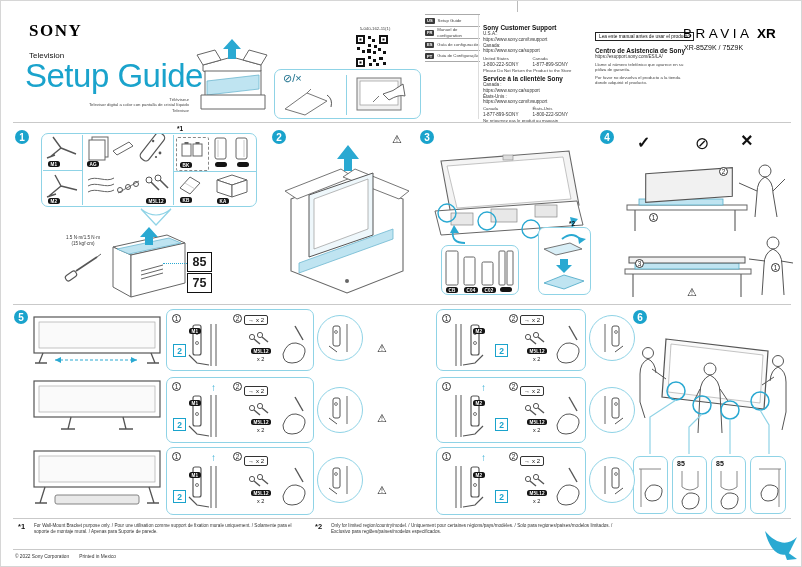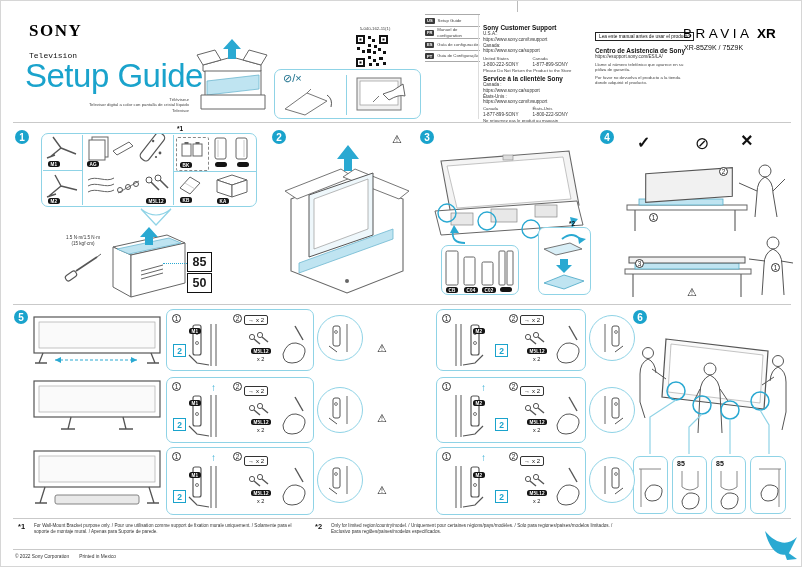--- a/index.html
+++ b/index.html
@@ -40,21 +40,21 @@
   .lang-tag{background:#3a3a3a;color:#fff;font-size:4px;font-weight:bold;padding:0.5px 2px;border-radius:1px;}
   svg{display:block;}
   .tealln{position:absolute;background:var(--teal-border);}
 </style>
 </head>
 <body>
 
 <div class="page">
 
   <div class="abs sony" style="left:28px;top:20px;">SONY</div>
-  <div class="abs" style="left:28px;top:50px;font-size:8px;color:#111;font-family:Liberation Mono, monospace;">Television</div>
+  <div class="abs" style="left:28px;top:50px;font-size:8px;color:#111;">Television</div>
   <div class="abs title" style="left:24px;top:56px;">Setup Guide</div>
   <div class="abs" style="left:30px;top:96px;width:158px;text-align:right;">
     <div class="t2">Téléviseur</div>
     <div class="t2">Televisor digital a color con pantalla de cristal líquido</div>
     <div class="t2">Televisor</div>
   </div>
 
   <svg class="abs" style="left:194px;top:36px;" width="74" height="76" viewBox="0 0 74 76">
     <polygon points="8,28 37,20 66,28 66,34 37,42 8,34" fill="#fff" stroke="#666" stroke-width="1"></polygon>
     <polygon points="8,28 2,18 20,13 26,23" fill="#fff" stroke="#666" stroke-width="1"></polygon>
@@ -294,21 +294,21 @@
     <line x1="36" y1="44" x2="58" y2="38" stroke="#666" stroke-width="1"></line>
     <line x1="36" y1="48" x2="58" y2="42" stroke="#666" stroke-width="1"></line>
     <line x1="36" y1="52" x2="58" y2="46" stroke="#666" stroke-width="1"></line>
     <polygon points="40,0 48,0 48,8 53,8 44,18 35,8 40,8" fill="#2aa9d2" transform="rotate(180 44 9)"></polygon>
   </svg>
   <div class="abs" style="left:162px;top:262px;width:24px;border-top:1.2px dotted #2aa9d2;"></div>
   <div class="sizebox" style="left:186px;top:251px;">
       <span>85</span>
     </div>
   <div class="sizebox" style="left:186px;top:272px;">
-      <span>50</span>
+      <span>75</span>
     </div>
 
   <div class="abs badge" style="left:271px;top:129px;">
       <span>2</span>
     </div>
   <div class="warn" style="left:391px;top:133px;">⚠</div>
   <svg class="abs" style="left:280px;top:142px;" width="132" height="156" viewBox="0 0 132 156">
     <polygon points="63,2 71,2 71,14 78,14 67,28 56,14 63,14" fill="#2aa9d2" transform="rotate(180 67 15)"></polygon>
     <polygon points="10,56 66,34 122,56 122,128 66,150 10,128" fill="#fff" stroke="#666" stroke-width="1.1"></polygon>
     <polygon points="10,56 -2,48 54,26 66,34" fill="#fff" stroke="#666" stroke-width="0.9" transform="translate(6 0)"></polygon>

